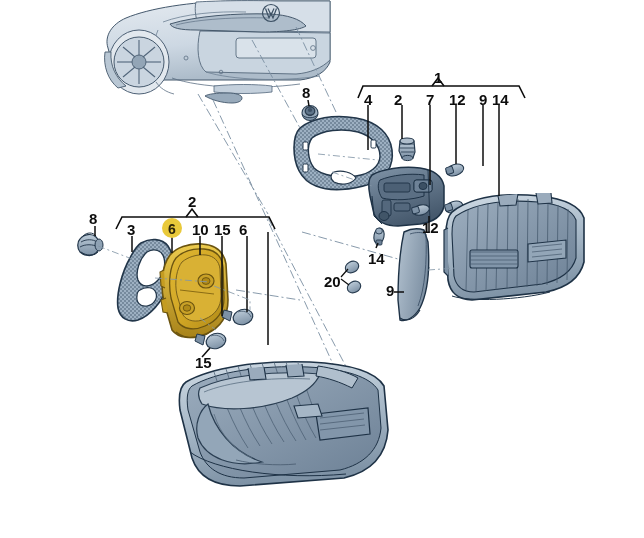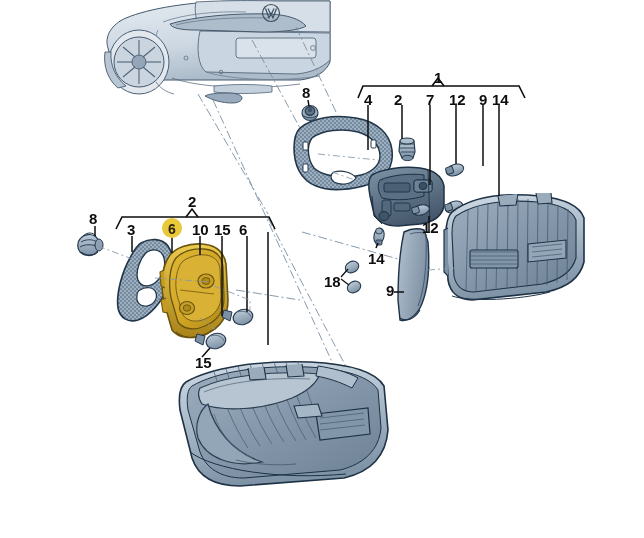--- a/index.html
+++ b/index.html
@@ -363,21 +363,21 @@
 <div class="lbl n" style="left:434px;top:70px;">1</div>
 <div class="lbl n" style="left:364px;top:92px;">4</div>
 <div class="lbl n" style="left:394px;top:92px;">2</div>
 <div class="lbl n" style="left:426px;top:92px;">7</div>
 <div class="lbl n" style="left:449px;top:92px;">12</div>
 <div class="lbl n" style="left:479px;top:92px;">9</div>
 <div class="lbl n" style="left:492px;top:92px;">14</div>
 
 <div class="lbl n" style="left:422px;top:220px;">12</div>
 <div class="lbl n" style="left:368px;top:251px;">14</div>
-<div class="lbl n" style="left:324px;top:274px;">18</div>
+<div class="lbl n" style="left:324px;top:274px;">20</div>
 <div class="lbl n" style="left:386px;top:283px;">9</div>
 
 <div class="lbl n" style="left:89px;top:211px;">8</div>
 <div class="lbl n" style="left:188px;top:194px;">2</div>
 <div class="lbl n" style="left:127px;top:222px;">3</div>
 <div class="lbl n" style="left:192px;top:222px;">10</div>
 <div class="lbl n" style="left:214px;top:222px;">15</div>
 <div class="lbl n" style="left:239px;top:222px;">6</div>
 <div class="lbl n" style="left:195px;top:355px;">15</div>
 

